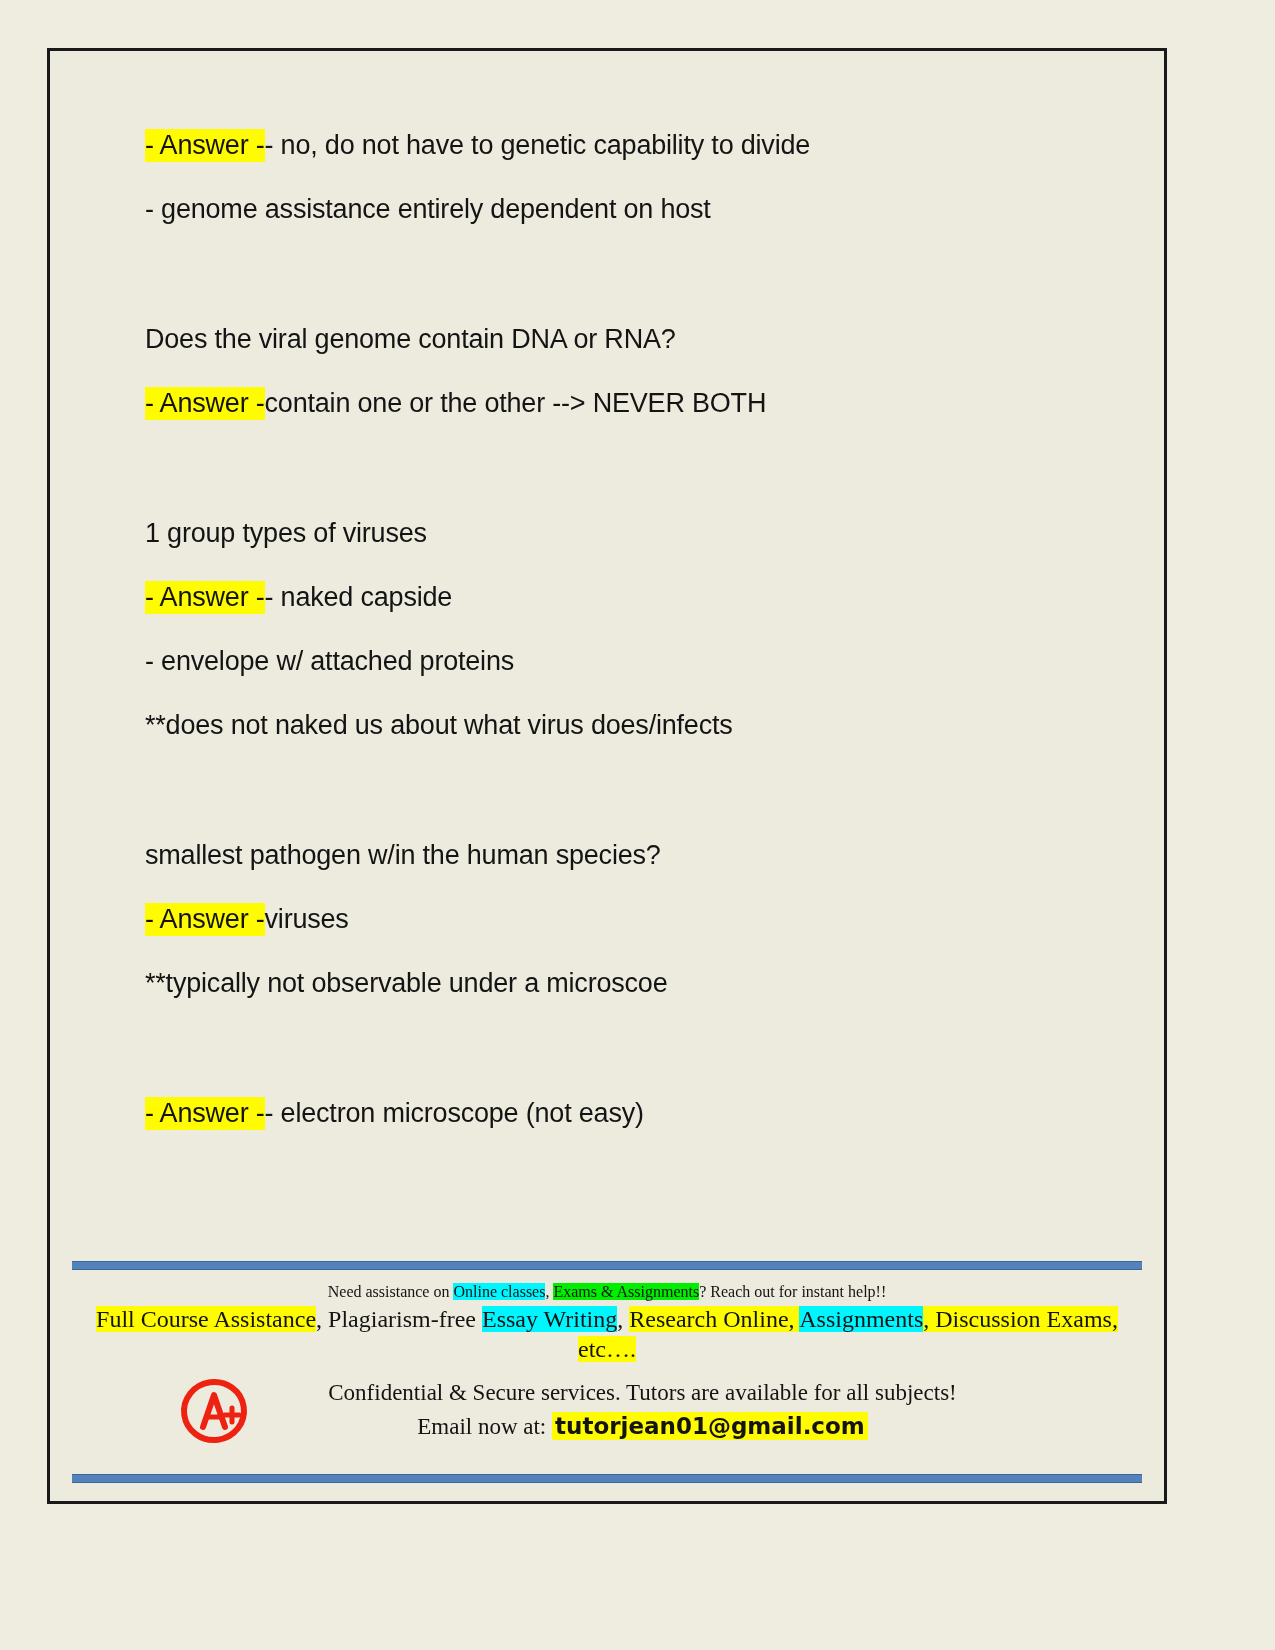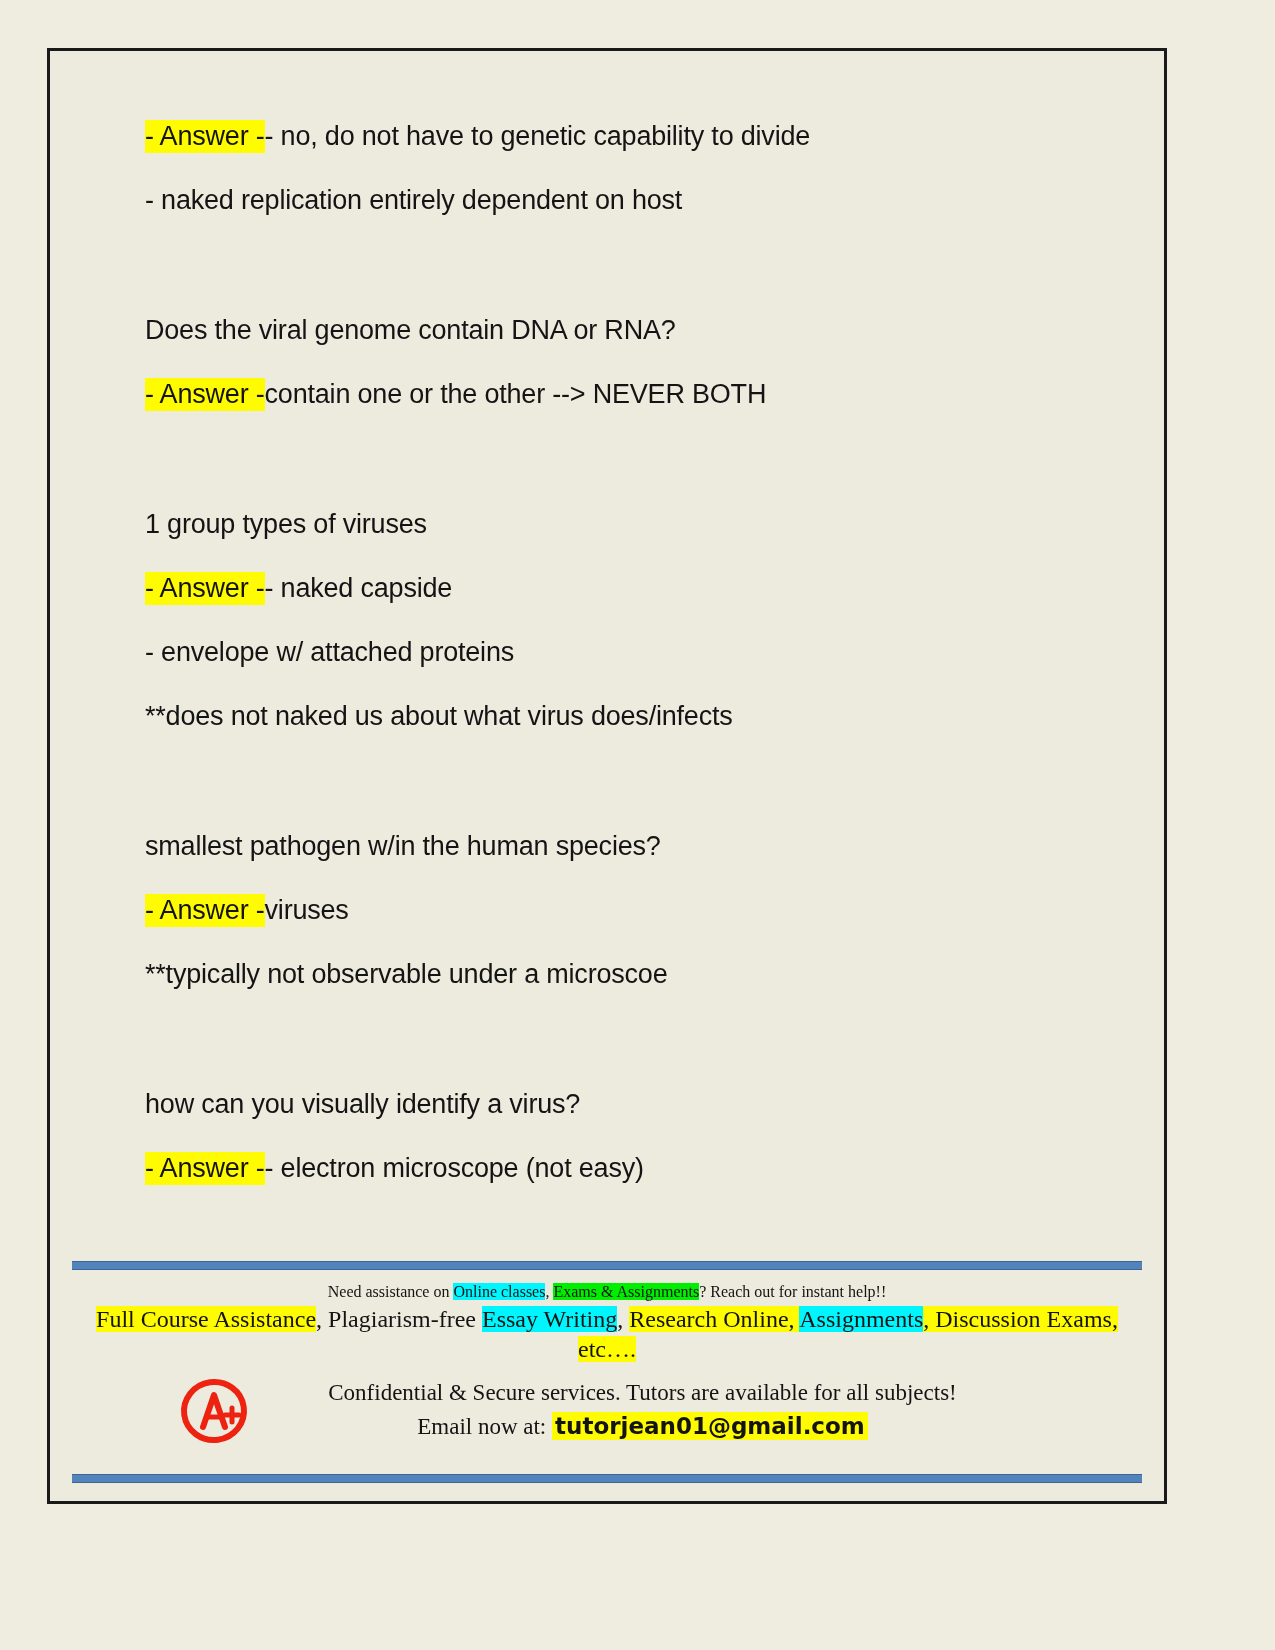--- a/index.html
+++ b/index.html
@@ -22,21 +22,21 @@
     width: 1120px;
     height: 1456px;
     border: 3px solid #1a1a1a;
     background: #edeade;
     box-sizing: border-box;
   }
 
   .content {
     position: absolute;
     left: 95px;
-    top: 72px;
+    top: 81px;
     right: 40px;
   }
 
   .note-line {
     font-family: "Liberation Sans", sans-serif;
     font-size: 27px;
     line-height: 1.0;
     color: #141414;
     letter-spacing: -0.2px;
     margin: 0 0 37px 0;
@@ -138,41 +138,40 @@
 </style>
 </head>
 <body>
 
 <div class="page">
 
   <div class="content">
 
     <div class="note-line"><span class="hl-yellow">- Answer -</span><span>- no, do not have to genetic capability to divide</span></div>
 
-    <div class="note-line gap-big"><span>- naked replication entirely dependent on host</span></div>
+    <div class="note-line gap-big"><span>- genome assistance entirely dependent on host</span></div>
 
     <div class="note-line"><span>Does the viral genome contain DNA or RNA?</span></div>
 
     <div class="note-line gap-big"><span class="hl-yellow">- Answer -</span><span>contain one or the other --&gt; NEVER BOTH</span></div>
 
     <div class="note-line"><span>1 group types of viruses</span></div>
 
     <div class="note-line"><span class="hl-yellow">- Answer -</span><span>- naked capside</span></div>
 
     <div class="note-line"><span>- envelope w/ attached proteins</span></div>
 
     <div class="note-line gap-big"><span>**does not naked us about what virus does/infects</span></div>
 
     <div class="note-line"><span>smallest pathogen w/in the human species?</span></div>
 
     <div class="note-line"><span class="hl-yellow">- Answer -</span><span>viruses</span></div>
 
     <div class="note-line gap-big"><span>**typically not observable under a microscoe</span></div>
 
-    <div class="note-line"><span>how can you visually identify a virus?</span></div>
 
     <div class="note-line gap-last"><span class="hl-yellow">- Answer -</span><span>- electron microscope (not easy)</span></div>
 
   </div>
 
   <div class="footer">
 
     <div class="rule"></div>
 
     <div class="footer-body">

